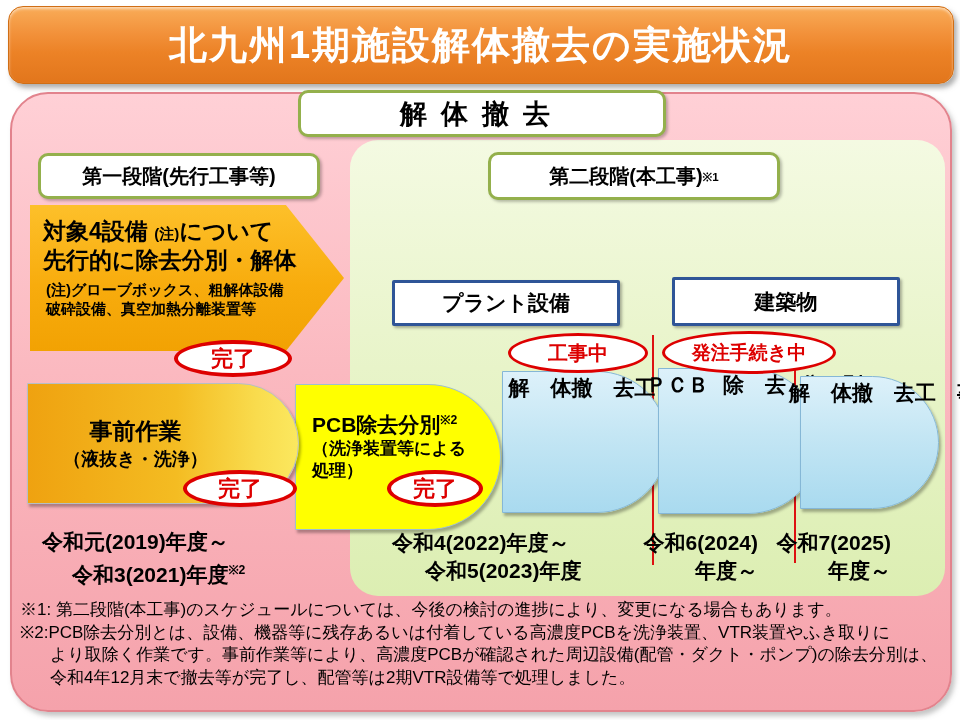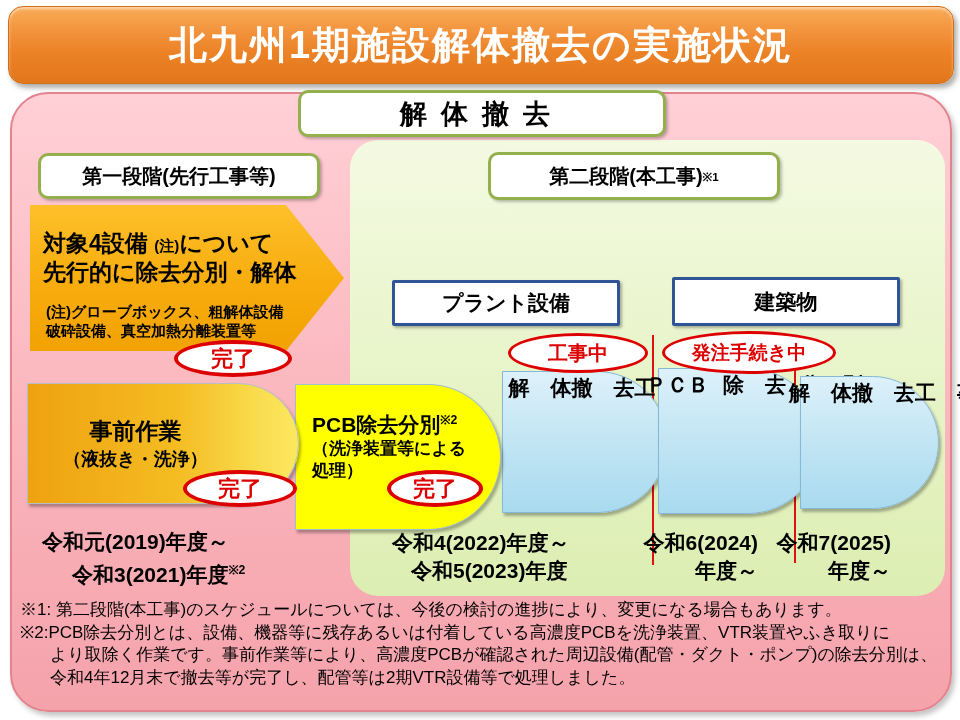--- a/index.html
+++ b/index.html
@@ -45,21 +45,21 @@
   #stage1-label{left:38px;top:153px;width:276px;height:40px;font-size:20px;}
   #stage2-label{left:488px;top:152px;width:286px;height:42px;font-size:20px;}
   .sup{font-size:0.58em;vertical-align:super;font-weight:bold;}
 
   
   #pentagon{
     left:30px;top:205px;width:314px;height:146px;z-index:6;
     background:linear-gradient(180deg,#FDC02A 0%,#F8AC0D 55%,#F2A203 100%);
     clip-path:polygon(0 0,81.5% 0,100% 50%,81.5% 100%,0 100%);
     filter:drop-shadow(2px 3px 2px rgba(0,0,0,.35));
-    padding:25px 0 0 13px;box-sizing:border-box;
+    padding:13px 0 0 13px;box-sizing:border-box;
   }
   #pentagon .big{font-size:23px;font-weight:bold;line-height:27px;}
   #pentagon .note-inline{font-size:15px;font-weight:bold;}
   #pentagon .small{font-size:15px;font-weight:bold;line-height:19px;margin-left:3px;}
 
   
   .dshape{box-sizing:border-box;box-shadow:2px 3px 3px rgba(0,0,0,.3);}
   #jizen{
     left:27px;top:383px;width:272px;height:121px;z-index:6;
     border-radius:0 61px 61px 0;border:1px solid #B6BFC4;
@@ -110,21 +110,21 @@
   
   .redline{width:2px;background:#DD1111;z-index:3;}
   #redline1{left:652px;top:335px;height:230px;}
   #redline2{left:794px;top:370px;height:193px;}
 
   
   .period{font-size:21px;font-weight:bold;line-height:28px;z-index:6;}
   #period1{left:42px;top:528px;}
   #period1 .l2{margin-left:30px;}
   #period2{left:392px;top:529px;}
-  #period2 .l2{margin-left:19px;}
+  #period2 .l2{margin-left:33px;}
   #period3{left:627px;top:529px;width:131px;text-align:right;}
   #period4{left:760px;top:529px;width:131px;text-align:right;}
 
   
   #notes{left:20px;top:599px;width:930px;font-size:17px;line-height:22.5px;z-index:6;font-weight:500;}
   #notes .indent{padding-left:30px;}
 </style>
 </head>
 <body>
 
@@ -149,21 +149,21 @@
     <span>第二段階(本工事)</span>
       <span class="sup">※1</span>
   </div>
 
   <div id="pentagon" class="abs">
     <div class="big nowrap">
       <span>対象4設備</span>
       <span class="note-inline">(注)</span><span>について</span>
     </div>
     <div class="big nowrap">先行的に除去分別・解体</div>
-    <div class="small nowrap" style="margin-top:16px;">(注)グローブボックス、粗解体設備</div>
+    <div class="small nowrap" style="margin-top:6px;">(注)グローブボックス、粗解体設備</div>
     <div class="small nowrap">破砕設備、真空加熱分離装置等</div>
   </div>
 
   <div id="done1" class="abs oval nowrap">
     <span>完了</span>
   </div>
 
   <div id="pcb-shape" class="abs dshape">
     <div class="l1 nowrap">
       <span>PCB除去分別</span><span class="sup">※2</span>

